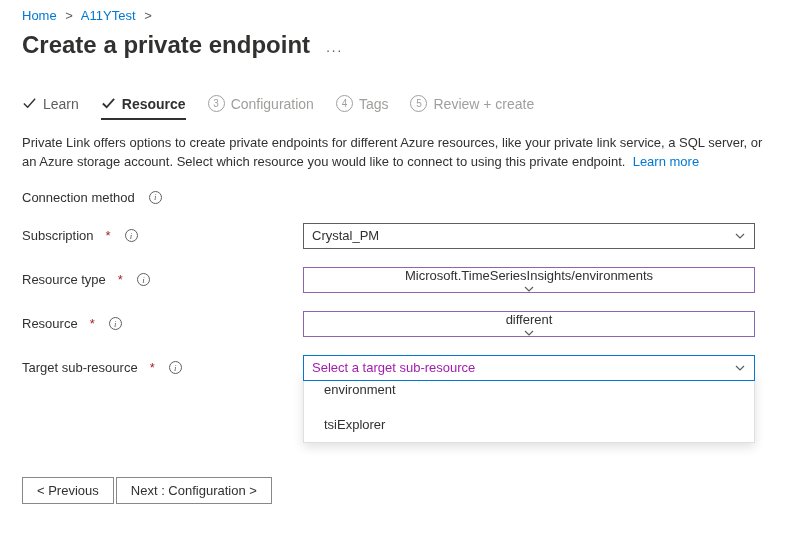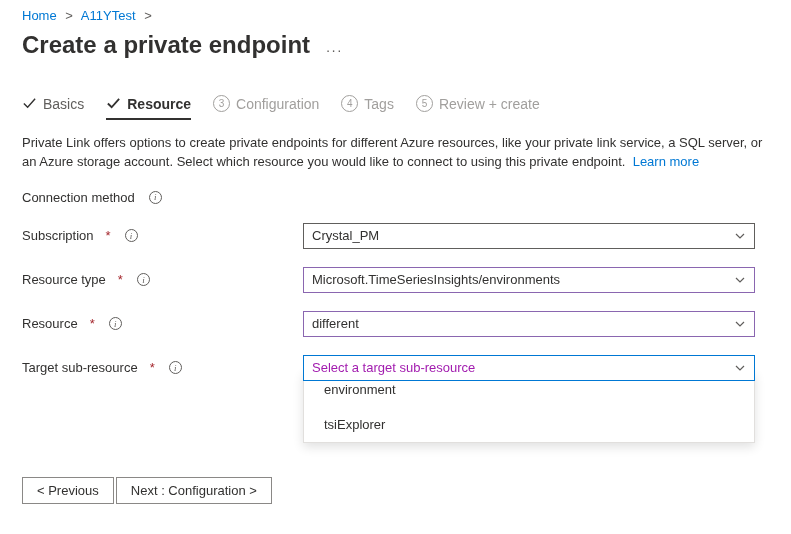--- a/index.html
+++ b/index.html
@@ -140,21 +140,21 @@
     height: 26px;
     border: 1px solid #605e5c;
     display: flex;
     align-items: center;
     justify-content: space-between;
     padding: 0 8px;
     font-size: 13px;
     cursor: pointer;
     background: #fff;
   }
-  .select-box.purple { border-color: #8a66b0; }
+  .select-box.purple { border-color: #8a66b0; flex-direction: column; }
   .select-box.focused { border-color: #0078d4; }
   .select-box.placeholder { color: #a21caf; }
   .chevron {
     display: inline-block;
   }
   .chevron svg { width: 12px; height: 12px; display: block; stroke: #605e5c; }
 
   .dropdown-menu {
     width: 452px;
     margin-left: 281px;
@@ -199,21 +199,21 @@
   <span class="title-ellipsis">···</span>
 </div>
 
 <div class="tabs">
   <div class="tab">
     <span class="check-icon">
       <svg viewBox="0 0 16 16" fill="none" stroke="#323130" stroke-width="1.5">
           <path d="M2 8 L6 12 L14 3"></path>
         </svg>
     </span>
-    <span>Basics</span>
+    <span>Learn</span>
   </div>
   <div class="tab active">
     <span class="check-icon">
       <svg viewBox="0 0 16 16" fill="none" stroke="#323130" stroke-width="2">
           <path d="M2 8 L6 12 L14 3"></path>
         </svg>
     </span>
     <span>Resource</span>
   </div>
   <div class="tab disabled">

